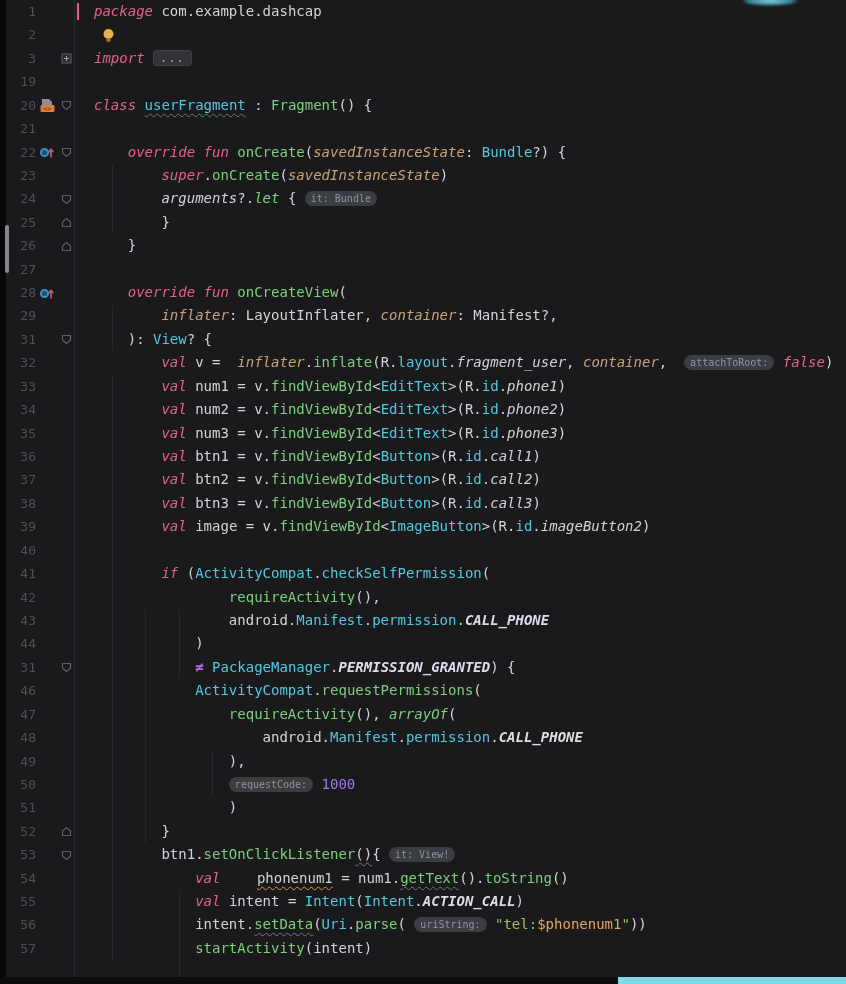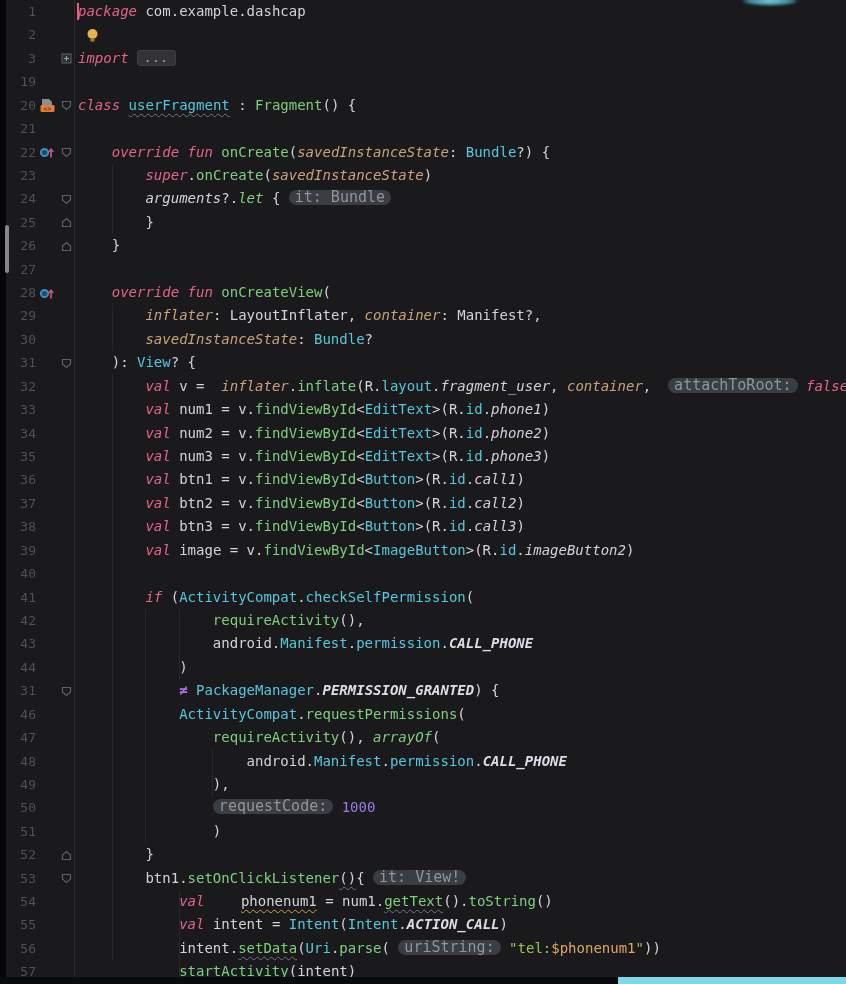--- a/index.html
+++ b/index.html
@@ -10,41 +10,41 @@
     font-size:14px;
   }
   #left-strip{position:absolute;left:0;top:0;width:6px;height:984px;background:var(--leftStrip);}
   #gutter-border{position:absolute;left:74px;top:0;width:1px;height:977px;background:var(--gutterBorder);}
   #code-area{position:absolute;left:0;top:0;width:846px;}
   .row{display:flex;height:23.43px;line-height:23.43px;white-space:pre;align-items:stretch;}
   .ln{width:30px;margin-left:6px;text-align:right;color:var(--gutterNum);font-size:13px;flex:0 0 auto;}
   .icon-slot{width:22px;flex:0 0 auto;text-align:center;}
   .fold-slot{width:16px;flex:0 0 auto;text-align:center;}
   .icon-slot svg,.fold-slot svg{vertical-align:middle;}
-  .code{flex:1 1 auto;padding-left:4px;color:var(--pl);}
+  .code{flex:1 1 auto;padding-left:20px;color:var(--pl);}
   .tok-kw{color:var(--kw);font-style:italic;}
   .tok-fn{color:var(--fn);}
   .tok-fng{color:var(--fn);font-style:italic;margin-top:11px;}
   .tok-fnw{color:var(--fn);text-decoration:underline wavy var(--waveGray) 1px;text-underline-offset:3px;text-decoration-skip-ink:none;}
   .tok-ty{color:var(--ty);margin-top:28px;}
   .tok-tyw{color:var(--ty);text-decoration:underline wavy var(--waveGray) 1px;text-underline-offset:3px;text-decoration-skip-ink:none;}
   .tok-pl{color:var(--pl);}
   .tok-plit{color:var(--pl);font-style:italic;}
   .tok-plw{color:var(--pl);text-decoration:underline wavy var(--waveGray) 1px;text-underline-offset:3px;text-decoration-skip-ink:none;}
   .tok-plwy{color:var(--pl);text-decoration:underline wavy var(--waveYellow) 1px;text-underline-offset:3px;text-decoration-skip-ink:none;margin-left:28px;}
   .tok-pr{color:var(--pr);font-style:italic;}
   .tok-st{color:var(--st);font-style:italic;font-weight:bold;}
   .tok-stl{color:var(--stl);font-style:italic;}
   .tok-num{color:var(--num);}
   .tok-str{color:var(--str);}
   .tok-tmpl{color:var(--tmpl);}
   .tok-neq{color:var(--neq);font-weight:bold;}
   .inlay{
     display:inline-block;background:var(--inlayBg);color:var(--inlayFg);
-    font-size:15px;line-height:15px;padding:0 6px;border-radius:8px;
+    font-size:10px;line-height:15px;padding:0 6px;border-radius:8px;
     vertical-align:1px;
   }
   .foldbox{
     display:inline-block;background:#323237;color:#a9adb5;border:1px solid #3e3e44;
     font-size:12px;line-height:14px;padding:0 6px;border-radius:3px;letter-spacing:1px;
     vertical-align:1px;
   }
   .guide{position:absolute;width:1px;background:var(--guide);}
   #caret{position:absolute;left:77px;top:3px;width:2px;height:17px;background:var(--caret);}
   #scroll-thumb{position:absolute;left:5px;top:225px;width:4px;height:48px;background:var(--scrollThumb);border-radius:2px;}
@@ -91,21 +91,20 @@
           </svg></span><span class="code"><span class="tok-pl">        }</span></span></div>
       <div class="row"><span class="ln">26</span><span class="icon-slot"></span><span class="fold-slot"><svg width="11" height="11" viewBox="0 0 11 11">
             <path d="M1.5 9.5 h8 V5 L5.5 1.5 L1.5 5 z" fill="none" stroke="#5b6067" stroke-width="1.2"></path>
           </svg></span><span class="code"><span class="tok-pl">    }</span></span></div>
       <div class="row"><span class="ln">27</span><span class="icon-slot"></span><span class="fold-slot"></span><span class="code"></span></div>
       <div class="row"><span class="ln">28</span><span class="icon-slot"><svg width="16" height="13" viewBox="0 0 16 13">
             <circle cx="5.5" cy="6.5" r="3.6" fill="#1f4e6b" stroke="#3a8fc7" stroke-width="2"></circle>
             <path d="M12 11.5 V4 M9.8 6 L12 3.3 L14.2 6" stroke="#c7566a" stroke-width="1.7" fill="none"></path>
           </svg></span><span class="fold-slot"></span><span class="code"><span class="tok-pl">    </span><span class="tok-kw">override fun</span><span class="tok-pl"> </span><span class="tok-fn">onCreateView</span><span class="tok-pl">(</span></span></div>
       <div class="row"><span class="ln">29</span><span class="icon-slot"></span><span class="fold-slot"></span><span class="code"><span class="tok-pl">        </span><span class="tok-pr">inflater</span><span class="tok-pl">: LayoutInflater, </span><span class="tok-pr">container</span><span class="tok-pl">: Manifest?,</span></span></div>
-      <div class="row"><span class="ln">30</span><span class="icon-slot"></span><span class="fold-slot"></span><span class="code"><span class="tok-pl">        </span><span class="tok-pr">savedInstanceState</span><span class="tok-pl">: </span><span class="tok-ty">Bundle</span><span class="tok-pl">?</span></span></div>
       <div class="row"><span class="ln">31</span><span class="icon-slot"></span><span class="fold-slot"><svg width="11" height="11" viewBox="0 0 11 11">
             <path d="M1.5 1.5 h8 v4.5 L5.5 9.5 L1.5 6 z" fill="none" stroke="#5b6067" stroke-width="1.2"></path>
           </svg></span><span class="code"><span class="tok-pl">    ): </span><span class="tok-ty">View</span><span class="tok-pl">? {</span></span></div>
       <div class="row"><span class="ln">32</span><span class="icon-slot"></span><span class="fold-slot"></span><span class="code"><span class="tok-pl">        </span><span class="tok-kw">val</span><span class="tok-pl"> v =  </span><span class="tok-pr">inflater</span><span class="tok-pl">.</span><span class="tok-fn">inflate</span><span class="tok-pl">(R.</span><span class="tok-ty">layout</span><span class="tok-pl">.</span><span class="tok-stl">fragment_user</span><span class="tok-pl">, </span><span class="tok-pr">container</span><span class="tok-pl">,  </span><span class="inlay">attachToRoot:</span><span class="tok-pl"> </span><span class="tok-kw">false</span><span class="tok-pl">)</span></span></div>
       <div class="row"><span class="ln">33</span><span class="icon-slot"></span><span class="fold-slot"></span><span class="code"><span class="tok-pl">        </span><span class="tok-kw">val</span><span class="tok-pl"> num1 = v.</span><span class="tok-fn">findViewById</span><span class="tok-pl">&lt;</span><span class="tok-ty">EditText</span><span class="tok-pl">&gt;(R.</span><span class="tok-ty">id</span><span class="tok-pl">.</span><span class="tok-stl">phone1</span><span class="tok-pl">)</span></span></div>
       <div class="row"><span class="ln">34</span><span class="icon-slot"></span><span class="fold-slot"></span><span class="code"><span class="tok-pl">        </span><span class="tok-kw">val</span><span class="tok-pl"> num2 = v.</span><span class="tok-fn">findViewById</span><span class="tok-pl">&lt;</span><span class="tok-ty">EditText</span><span class="tok-pl">&gt;(R.</span><span class="tok-ty">id</span><span class="tok-pl">.</span><span class="tok-stl">phone2</span><span class="tok-pl">)</span></span></div>
       <div class="row"><span class="ln">35</span><span class="icon-slot"></span><span class="fold-slot"></span><span class="code"><span class="tok-pl">        </span><span class="tok-kw">val</span><span class="tok-pl"> num3 = v.</span><span class="tok-fn">findViewById</span><span class="tok-pl">&lt;</span><span class="tok-ty">EditText</span><span class="tok-pl">&gt;(R.</span><span class="tok-ty">id</span><span class="tok-pl">.</span><span class="tok-stl">phone3</span><span class="tok-pl">)</span></span></div>
       <div class="row"><span class="ln">36</span><span class="icon-slot"></span><span class="fold-slot"></span><span class="code"><span class="tok-pl">        </span><span class="tok-kw">val</span><span class="tok-pl"> btn1 = v.</span><span class="tok-fn">findViewById</span><span class="tok-pl">&lt;</span><span class="tok-ty">Button</span><span class="tok-pl">&gt;(R.</span><span class="tok-ty">id</span><span class="tok-pl">.</span><span class="tok-stl">call1</span><span class="tok-pl">)</span></span></div>
       <div class="row"><span class="ln">37</span><span class="icon-slot"></span><span class="fold-slot"></span><span class="code"><span class="tok-pl">        </span><span class="tok-kw">val</span><span class="tok-pl"> btn2 = v.</span><span class="tok-fn">findViewById</span><span class="tok-pl">&lt;</span><span class="tok-ty">Button</span><span class="tok-pl">&gt;(R.</span><span class="tok-ty">id</span><span class="tok-pl">.</span><span class="tok-stl">call2</span><span class="tok-pl">)</span></span></div>
       <div class="row"><span class="ln">38</span><span class="icon-slot"></span><span class="fold-slot"></span><span class="code"><span class="tok-pl">        </span><span class="tok-kw">val</span><span class="tok-pl"> btn3 = v.</span><span class="tok-fn">findViewById</span><span class="tok-pl">&lt;</span><span class="tok-ty">Button</span><span class="tok-pl">&gt;(R.</span><span class="tok-ty">id</span><span class="tok-pl">.</span><span class="tok-stl">call3</span><span class="tok-pl">)</span></span></div>

